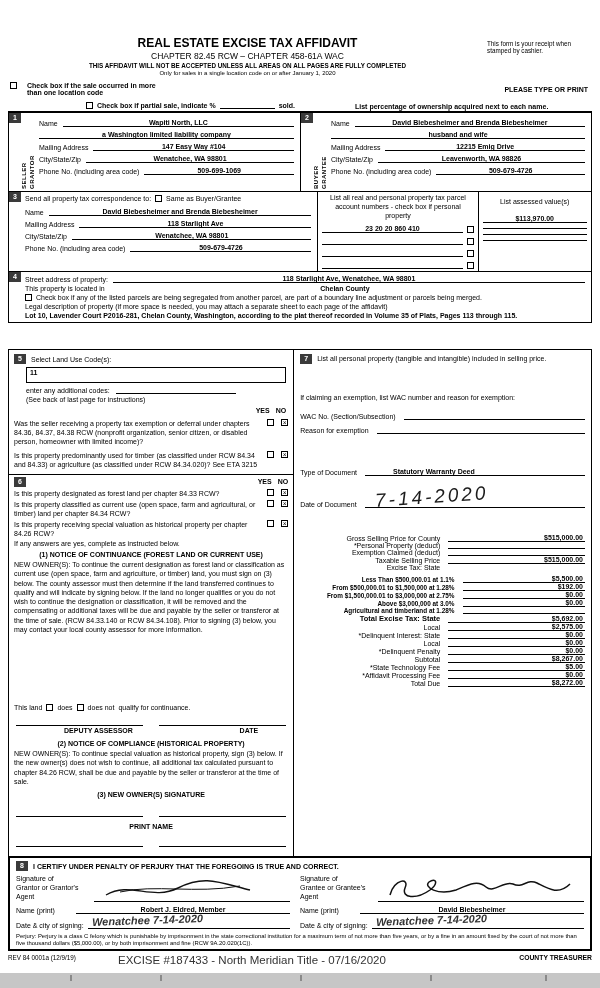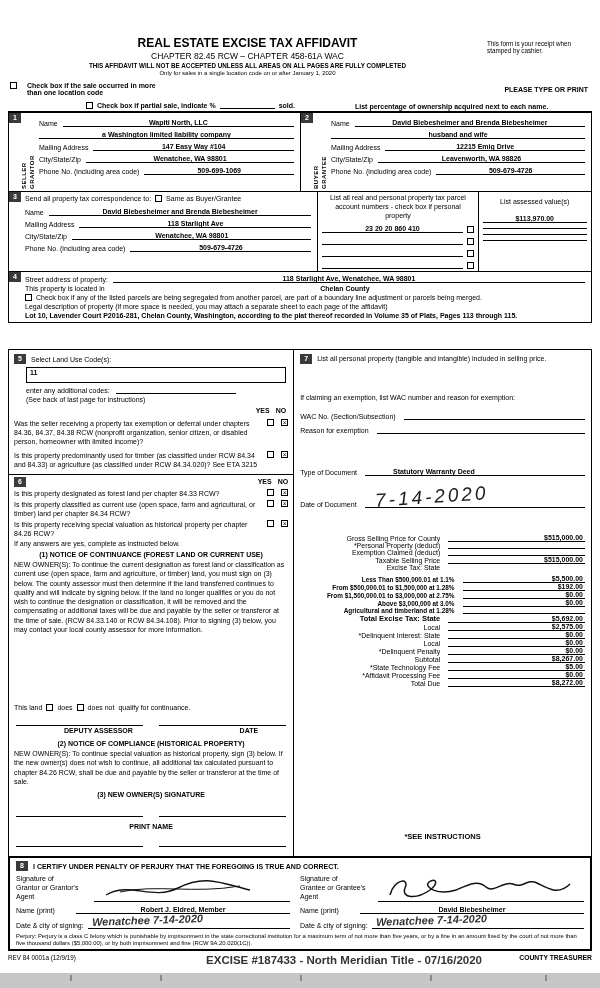--- a/index.html
+++ b/index.html
@@ -111,21 +111,21 @@
   .namerow { display:flex; align-items:flex-end; margin-top:4px; }
   .namerow .nlabel { width:60px; }
   .namerow .nval { flex:1; border-bottom:1px solid #000; text-align:center; font-weight:bold; }
   .dcrow { display:flex; align-items:flex-end; margin-top:6px; position:relative; }
   .dcrow .dcline { flex:1; border-bottom:1px solid #000; height:9px; position:relative; }
   .dc-hw { position:absolute; left:4px; top:-6px; font-size:11px; opacity:0.9; }
   .perjury { font-size:5.9px; line-height:1.25; margin-top:4px; }
 
   .footrow { display:flex; align-items:flex-start; margin-top:3px; }
   .footrow .rev { width:110px; font-size:6.3px; }
-  .footrow .stamp { flex:1; text-align:right; font-size:11.5px; color:#333;font-weight:bold; }
+  .footrow .stamp { flex:1; text-align:left; font-size:11.5px; color:#333; }
   .footrow .treas { width:110px; text-align:right; font-weight:bold; font-size:6.8px; }
 
   .scanbar { position:absolute; left:0; bottom:0; width:600px; height:15px; background:#c6c6c6; }
   .scanbar i { position:absolute; top:2px; width:2px; height:6px; background:#8a8a8a; }
   svg.sig { position:absolute; left:6px; bottom:-2px; }
 </style>
 </head>
 <body>
 
 <div class="page">
@@ -483,21 +483,20 @@
             <span class="mlabel">*Affidavit Processing Fee</span>
             <span class="mval">$0.00</span>
           </div>
         <div class="mrow">
             <span class="mlabel">Total Due</span>
             <span class="mval">$8,272.00</span>
           </div>
       </div>
 
       <div class="minnote">
-        <div>*SEE INSTRUCTIONS</div>
       </div>
     </div>
   </div>
 
   <div class="sec8">
     <div class="certline">
       <span class="badge">8</span>
       <span>I CERTIFY UNDER PENALTY OF PERJURY THAT THE FOREGOING IS TRUE AND CORRECT.</span>
     </div>
     <div class="sigcols">

